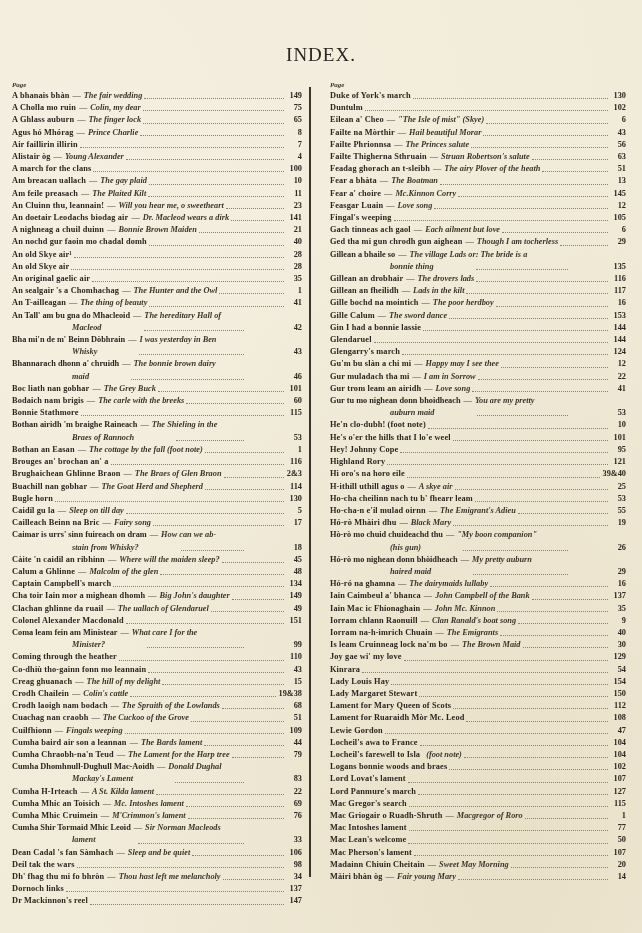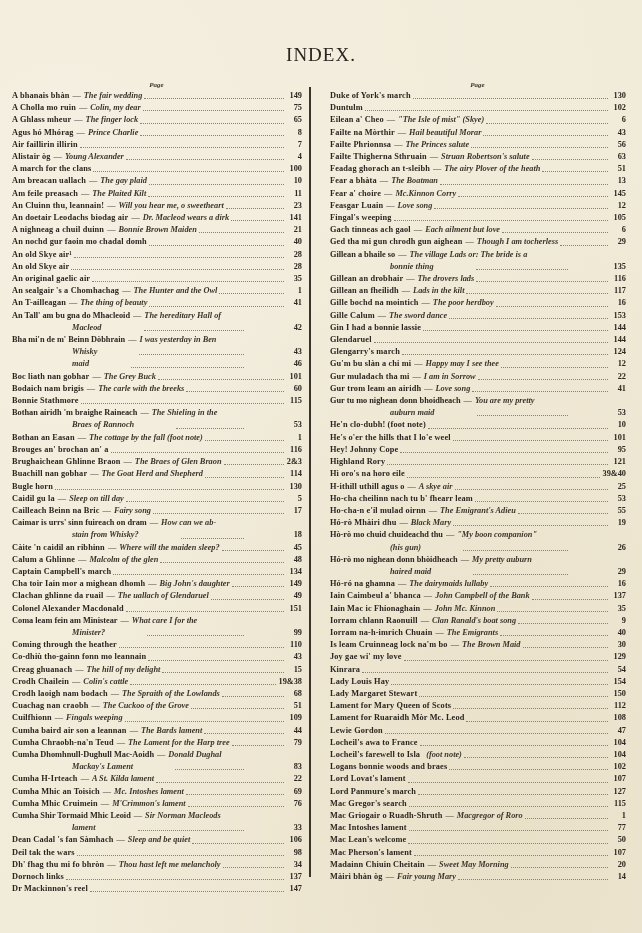--- a/index.html
+++ b/index.html
@@ -21,21 +21,21 @@
   .col {
     position: absolute; top: 81px;
   }
   .col.left { left: 12px; width: 290px; }
   .col.right { left: 330px; width: 296px; }
   .divider {
     position: absolute; left: 309px; top: 87px; width: 1.5px; height: 790px;
     background: #3a342c;
   }
   .pagehdr {
-    text-align: center; font-style: italic; font-weight: bold;
+    text-align: left; font-style: italic; font-weight: bold;
     font-size: 7px; height: 9px; line-height: 9px; padding-right: 1px; color:#3a342c;
   }
   .entry {
     display: flex; align-items: flex-end;
     font-size: 8.3px; line-height: 12.2px; white-space: nowrap;
   }
   .entry .g { font-weight: bold; letter-spacing: 0.15px; }
   .entry .sep { padding: 0 3px; font-style: normal; }
   .entry .e { font-style: italic; font-weight: bold; color: #3b352c; }
   .entry .dots {
@@ -73,21 +73,21 @@
         <div class="entry">
           <span class="g">A Cholla mo ruin</span>
           <span class="sep">—</span>
           <span class="e">Colin, my dear</span>
           <span class="dots"></span>
           <span class="pg">75</span>
         </div>
       </div>
       <div class="index-entry">
         <div class="entry">
-          <span class="g">A Ghlass mheur</span>
+          <span class="g">A Ghlass auburn</span>
           <span class="sep">—</span>
           <span class="e">The finger lock</span>
           <span class="dots"></span>
           <span class="pg">65</span>
         </div>
       </div>
       <div class="index-entry">
         <div class="entry">
           <span class="g">Agus hó Mhórag</span>
           <span class="sep">—</span>
@@ -220,20 +220,21 @@
       </div>
       <div class="index-entry">
         <div class="line1"><span class="g">Bha mi'n de m' Beinn Dòbhrain</span><span class="sep">—</span><span class="e">I was yesterday in Ben</span></div>
         <div class="entry cont">
           <span class="e">Whisky</span>
           <span class="dots"></span>
           <span class="pg">43</span>
         </div>
       </div>
       <div class="index-entry">
+        <div class="line1"><span class="g">Bhannarach dhonn a' chruidh</span><span class="sep">—</span><span class="e">The bonnie brown dairy</span></div>
         <div class="entry cont">
           <span class="e">maid</span>
           <span class="dots"></span>
           <span class="pg">46</span>
         </div>
       </div>
       <div class="index-entry">
         <div class="entry">
           <span class="g">Boc liath nan gobhar</span>
           <span class="sep">—</span>

